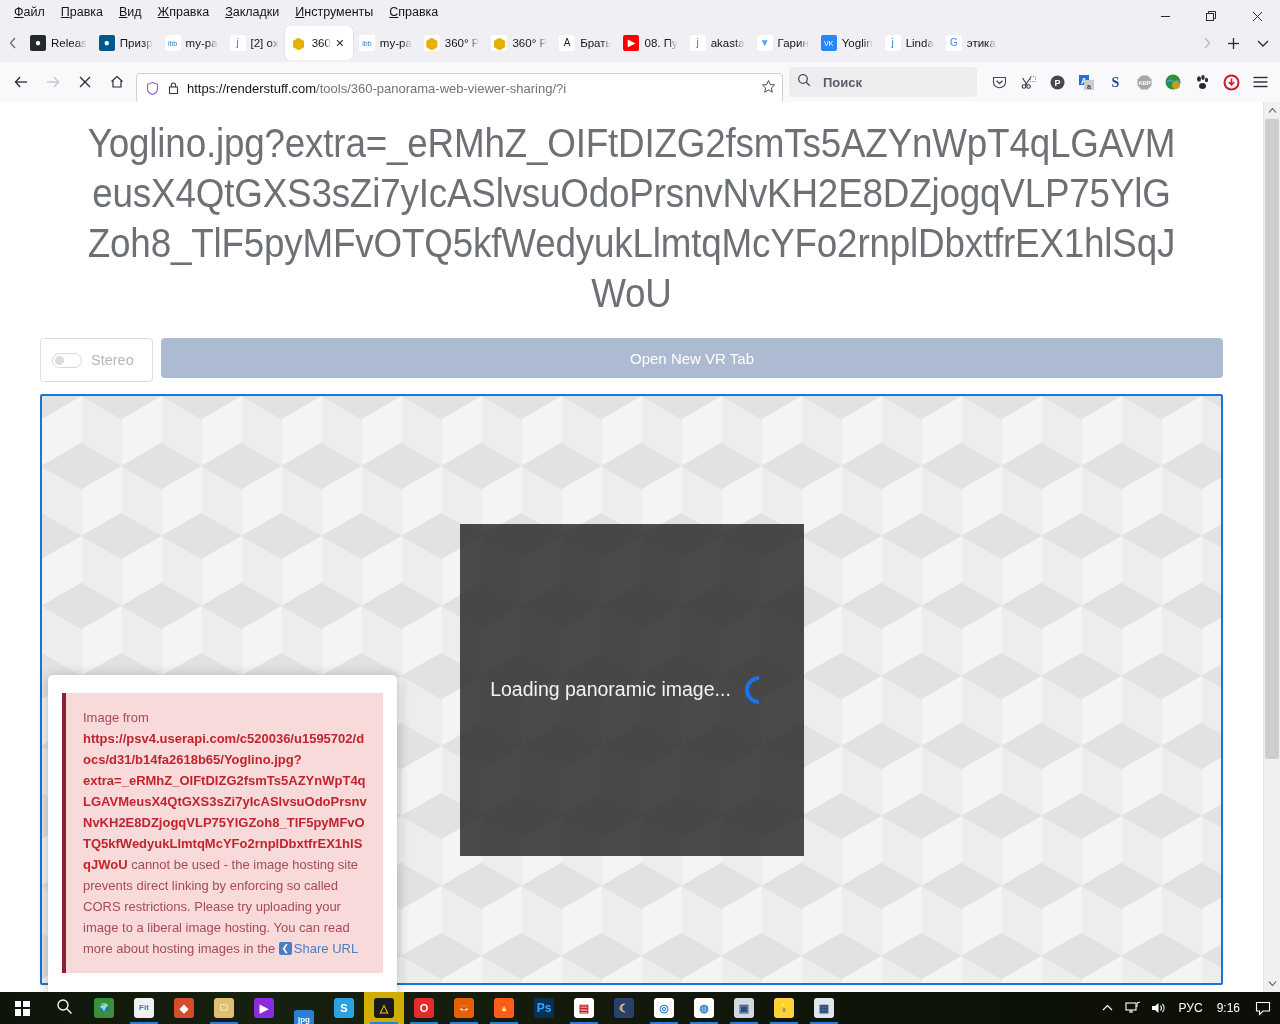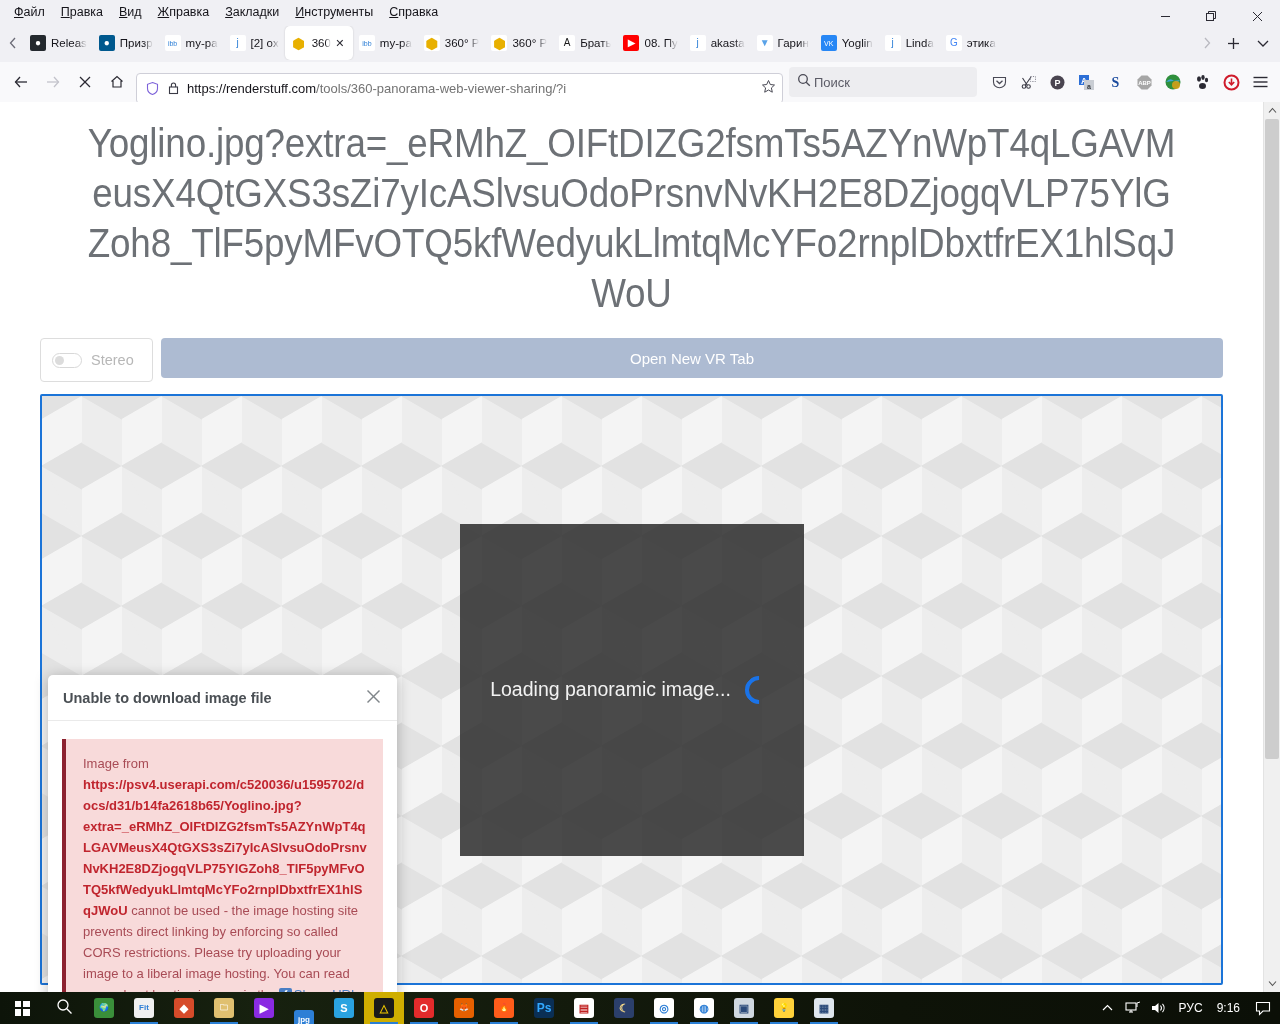--- a/index.html
+++ b/index.html
@@ -144,22 +144,23 @@
     mask-image: linear-gradient(to right, #000 94%, transparent 100%);
   }
   .urlbar .urltext b { color: #15141a; font-weight: 400; }
   .urlbar .star { flex: 0 0 auto; margin-left: 4px; color: #4a4a55; font-size: 13px; }
 
   .searchbar {
     flex: 0 0 188px; height: 30px;
     background: #ededf0;
     border-radius: 4px;
     display: flex; align-items: center;
-    padding: 0 8px; gap: 3px;
+    padding: 0 8px; gap: 12px;
     margin-right: 6px;
+    font-weight: bold;
   }
   .searchbar .sph { font-size: 13px; color: #5b5b66; }
 
   .ext-icons { display: flex; align-items: center; gap: 1px; }
   .ext {
     width: 28px; height: 28px;
     display: flex; align-items: center; justify-content: center;
     border-radius: 4px;
   }
 
@@ -670,29 +671,20 @@
           <span class="loading-text">Loading panoramic image...</span>
           <span class="spinner"></span>
         </div>
       </div>
 
       <div class="hint">
         <span>Drag to </span><b>Rotate</b><span>, Double-click or Wheel to </span><b>Zoom</b>
       </div>
 
       <div class="dialog">
-        <div class="dialog-head">
-          <span class="dialog-title">Unable to download image file</span>
-          <span class="dialog-close">
-            <svg width="15" height="15" viewBox="0 0 15 15">
-                <line x1="1.5" y1="1.5" x2="13.5" y2="13.5" stroke="#80858a" stroke-width="1.4"></line>
-                <line x1="13.5" y1="1.5" x2="1.5" y2="13.5" stroke="#80858a" stroke-width="1.4"></line>
-              </svg>
-          </span>
-        </div>
         <div class="dialog-body">
           <div class="alert"><span>Image from </span><b>https://psv4.userapi.com/c520036/u1595702/docs/d31/b14fa2618b65/Yoglino.jpg?extra=_eRMhZ_OIFtDIZG2fsmTs5AZYnWpT4qLGAVMeusX4QtGXS3sZi7yIcASlvsuOdoPrsnvNvKH2E8DZjogqVLP75YlGZoh8_TlF5pyMFvOTQ5kfWedyukLlmtqMcYFo2rnplDbxtfrEX1hlSqJWoU</b><span> cannot be used - the image hosting site prevents direct linking by enforcing so called CORS restrictions. Please try uploading your image to a liberal image hosting. You can read more about hosting images in the </span><span class="share-ico"></span><span class="share-link">Share URL</span></div>
         </div>
       </div>
 
     </div>
 
     <div class="pagescroll">
       <div class="ps-arrow">
         <svg width="9" height="7" viewBox="0 0 9 7">

